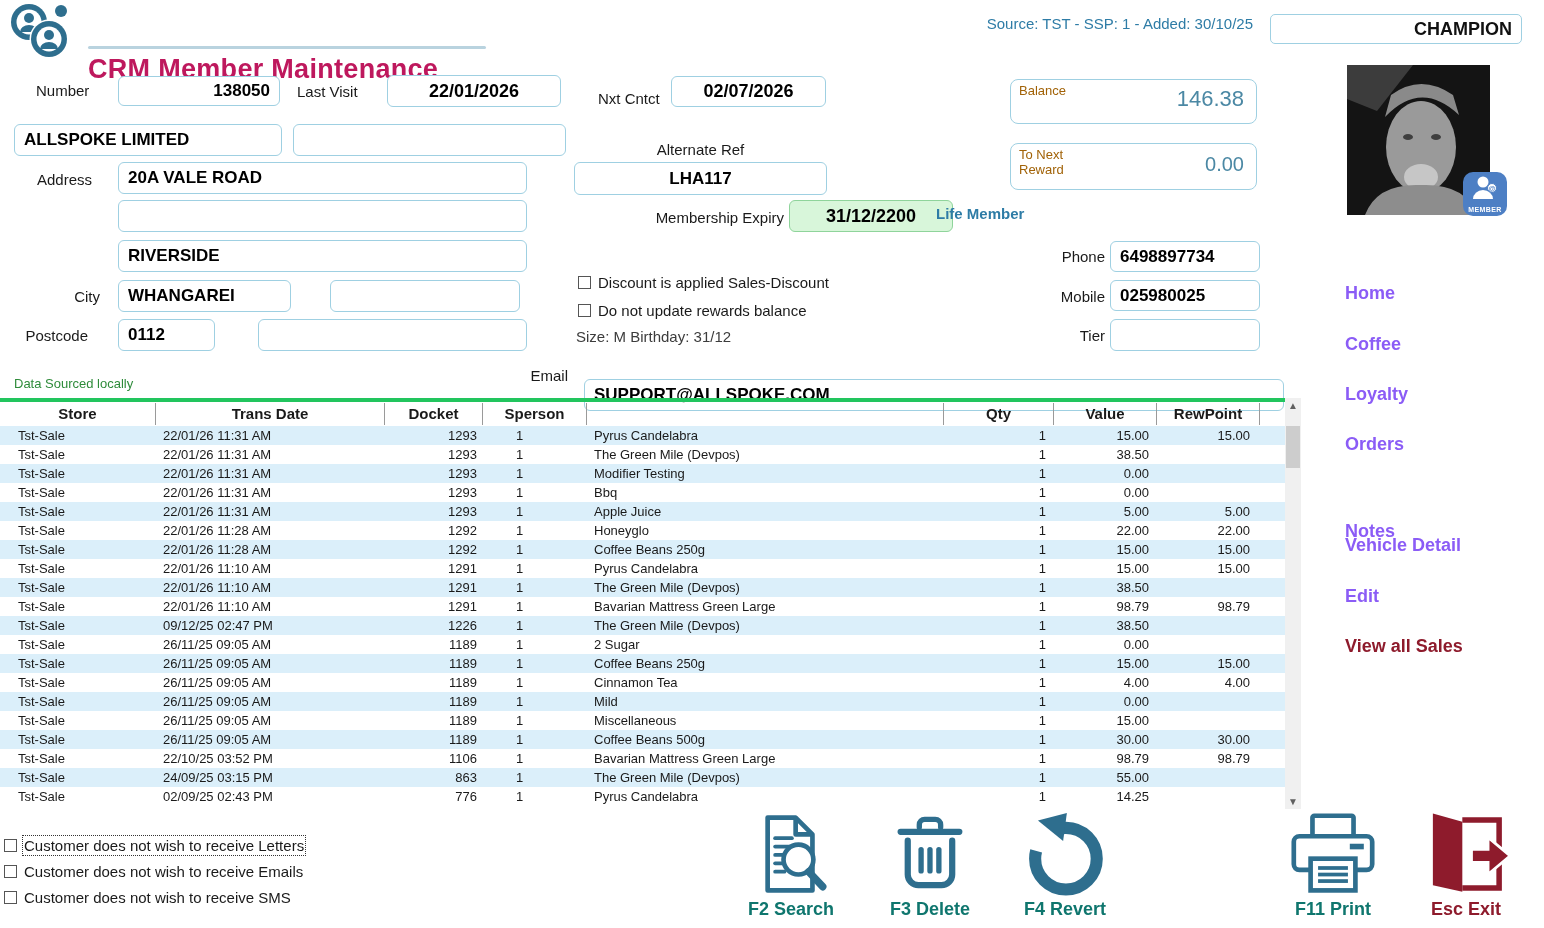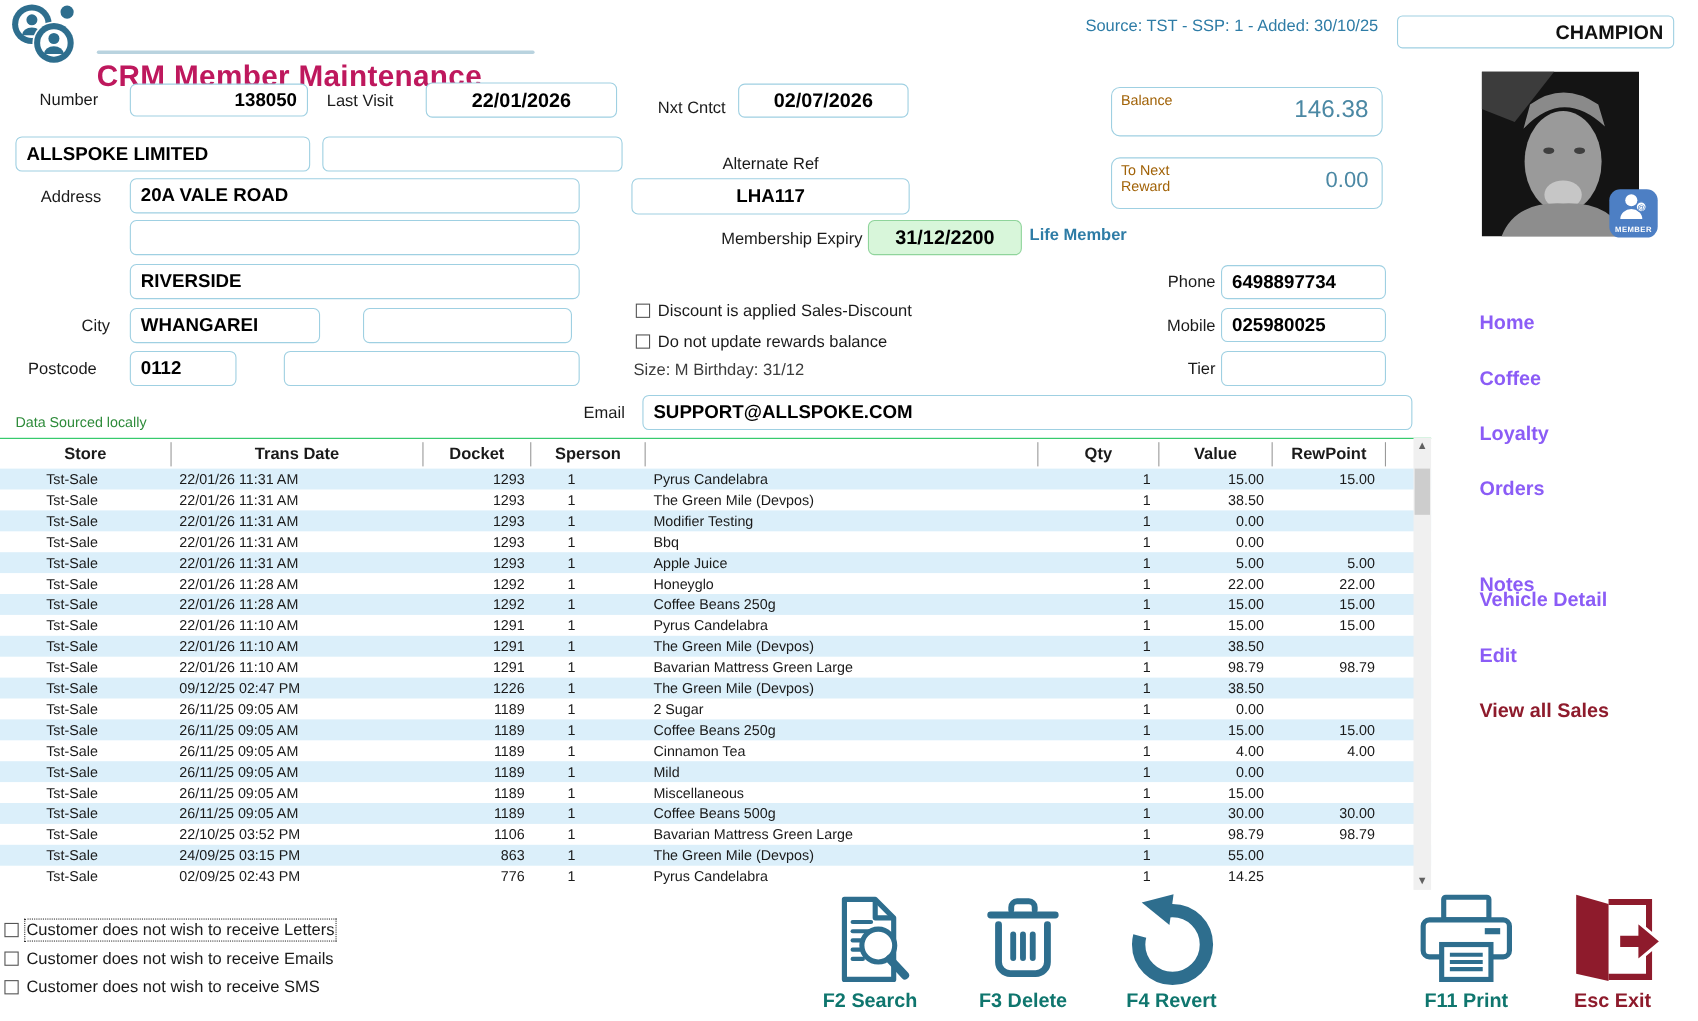--- a/index.html
+++ b/index.html
@@ -33,28 +33,28 @@
   
   .cbrow { position:absolute; display:flex; align-items:center; gap:7px; font-size:15px; }
   .cb { width:13px; height:13px; border:1px solid #555; background:#fff; flex:0 0 auto; }
   .focus-dotted { outline:1px dotted #333; outline-offset:1px; }
   .green-note { position:absolute; left:14px; top:376px; font-size:13px; color:#2e8b3a; }
   .sizeline { position:absolute; left:576px; top:328px; font-size:15px; color:#3c3c3c; }
   .life { position:absolute; left:936px; top:205px; font-size:15px; font-weight:bold; color:#2e7ca6; }
   
   #grid { position:absolute; left:0; top:398px; width:1301px; }
   .thead, .tr { display:grid; grid-template-columns:156px 229px 98px 104px 357px 110px 103px 103px 25px; }
-  .thead { height:28px; border-top:1px solid #22c55e; align-items:center; font-size:15px; font-weight:bold; }
+  .thead { height:28px; border-top:4px solid #22c55e; align-items:center; font-size:15px; font-weight:bold; }
   .th { text-align:center; border-right:1px solid #9a9a9a; height:22px; line-height:22px; }
   .th:nth-child(5){ }
   .rows {}
   .tr { height:19px; line-height:19px; font-size:13px; color:#1a1a1a; }
   .tr:nth-child(odd){ background:#dbeffa; }
   .td { overflow:hidden; white-space:nowrap; }
-  .td.c0 { padding-left:5px;margin-left:37px; }
+  .td.c0 { padding-left:18px; }
   .td.c1 { padding-left:7px; }
   .td.c2 { text-align:right; padding-right:6px; }
   .td.c3 { padding-left:33px; }
   .td.c4 { padding-left:7px; }
   .td.c5 { text-align:right; padding-right:8px; }
   .td.c6 { text-align:right; padding-right:8px; }
   .td.c7 { text-align:right; padding-right:10px; }
   
   .sbar { position:absolute; left:1285px; top:398px; width:16px; height:411px; background:#f0f0f0; }
   .sbar .arrow { position:absolute; left:0; width:16px; height:15px; color:#606060; font-size:10px; text-align:center; line-height:15px; }
@@ -137,21 +137,21 @@
 
   <div class="field" style="left:14px;top:124px;width:268px;height:32px">ALLSPOKE LIMITED</div>
   <div class="field" style="left:293px;top:124px;width:273px;height:32px"></div>
   <div class="lbl" style="left:574px;top:141px;width:253px;text-align:center">Alternate Ref</div>
 
   <div class="lbl" style="left:37px;top:171px">Address</div>
   <div class="field" style="left:118px;top:162px;width:409px;height:32px">20A VALE ROAD</div>
   <div class="field center" style="left:574px;top:162px;width:253px;height:33px">LHA117</div>
   <div class="field" style="left:118px;top:200px;width:409px;height:32px"></div>
   <div class="lbl r" style="left:570px;top:209px;width:214px">Membership Expiry</div>
-  <div class="field center green" style="left:789px;top:200px;width:140px;height:32px">31/12/2200</div>
+  <div class="field center green" style="left:789px;top:200px;width:164px;height:32px">31/12/2200</div>
   <div class="life">Life Member</div>
   <div class="field" style="left:118px;top:240px;width:409px;height:32px">RIVERSIDE</div>
   <div class="lbl r" style="left:1020px;top:248px;width:85px">Phone</div>
   <div class="field" style="left:1110px;top:241px;width:150px;height:31px">6498897734</div>
 
   <div class="cbrow" style="left:578px;top:274px">
     <span class="cb"></span>
     <span>Discount is applied Sales-Discount</span>
   </div>
   <div class="lbl r" style="left:40px;top:288px;width:60px">City</div>
@@ -166,21 +166,21 @@
   </div>
   <div class="lbl r" style="left:10px;top:327px;width:78px">Postcode</div>
   <div class="field" style="left:118px;top:319px;width:97px;height:32px">0112</div>
   <div class="field" style="left:258px;top:319px;width:269px;height:32px"></div>
   <div class="sizeline">Size: M Birthday: 31/12</div>
   <div class="lbl r" style="left:1020px;top:327px;width:85px">Tier</div>
   <div class="field" style="left:1110px;top:319px;width:150px;height:32px"></div>
 
   <div class="green-note">Data Sourced locally</div>
   <div class="lbl r" style="left:500px;top:367px;width:68px">Email</div>
-  <div class="field" style="left:584px;top:359px;width:700px;height:32px">SUPPORT@ALLSPOKE.COM</div>
+  <div class="field" style="left:584px;top:379px;width:700px;height:32px">SUPPORT@ALLSPOKE.COM</div>
 
   <div id="grid">
     <div class="thead" id="thead">
         <div class="th c0">Store</div>
         <div class="th c1">Trans Date</div>
         <div class="th c2">Docket</div>
         <div class="th c3">Sperson</div>
         <div class="th c4"></div>
         <div class="th c5">Qty</div>
         <div class="th c6">Value</div>

